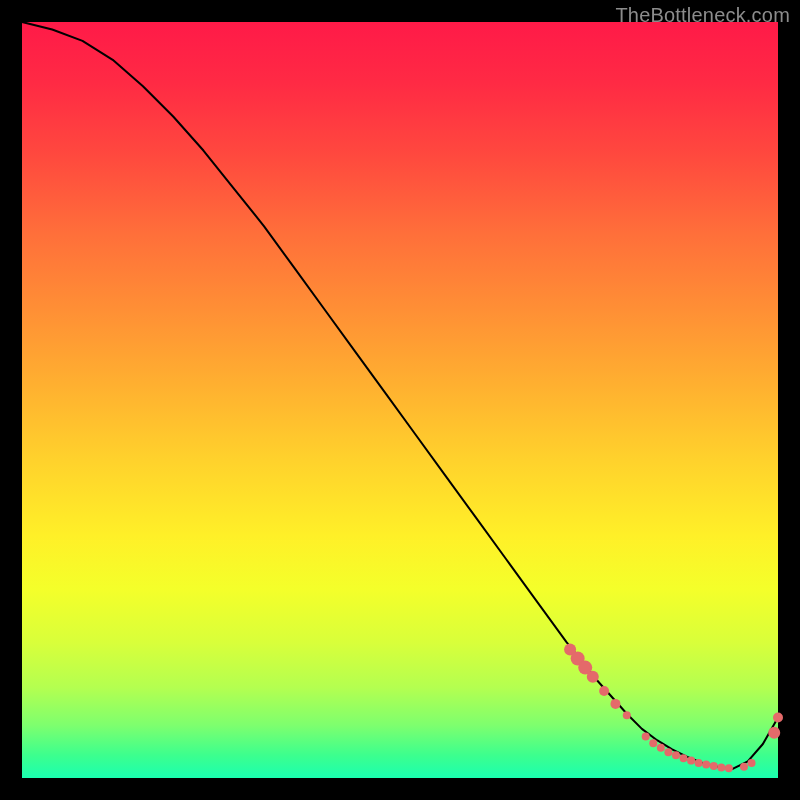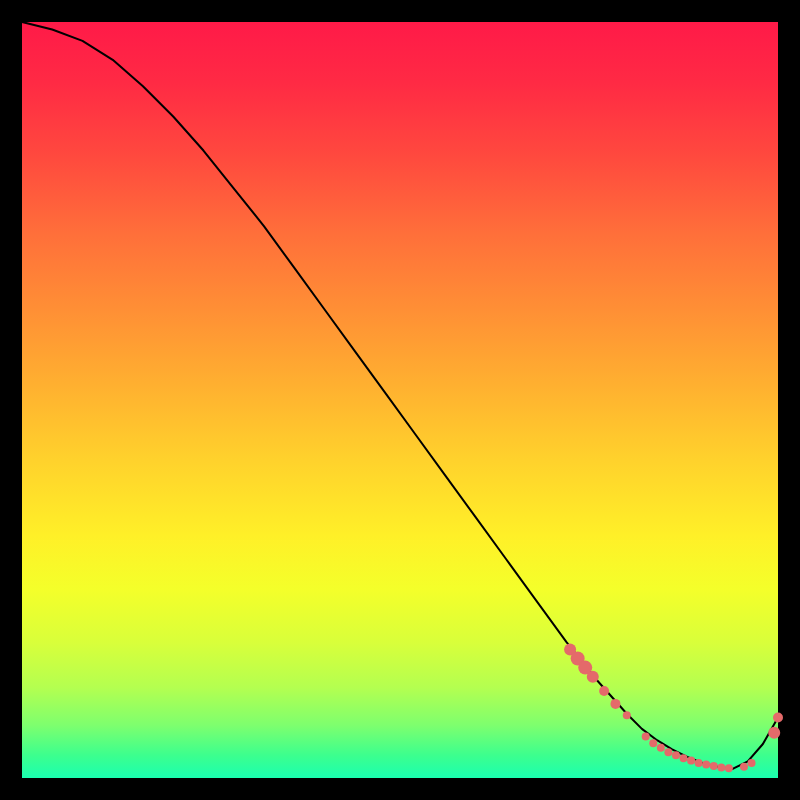--- a/index.html
+++ b/index.html
@@ -99,13 +99,14 @@
         <circle cx="691.74" cy="743.90" r="4" class="dot"></circle>
         <circle cx="699.30" cy="745.42" r="4" class="dot"></circle>
         <circle cx="706.86" cy="746.17" r="4" class="dot"></circle>
         <circle cx="721.98" cy="744.66" r="4" class="dot"></circle>
         <circle cx="729.54" cy="740.88" r="4" class="dot"></circle>
         <circle cx="752.22" cy="710.64" r="6" class="dot"></circle>
         <circle cx="756.00" cy="695.52" r="5" class="dot"></circle>
       </g>
   </svg>
 
+  <div class="watermark">TheBottleneck.com</div>
 </div>
 
 </body></html>

